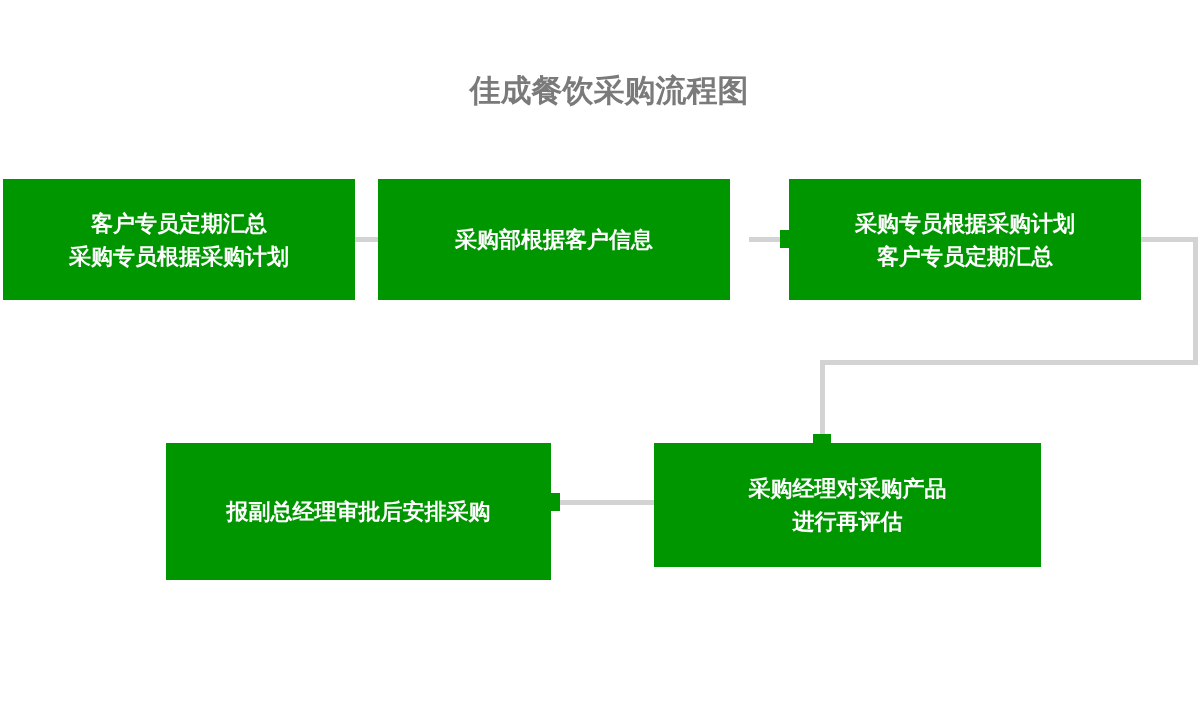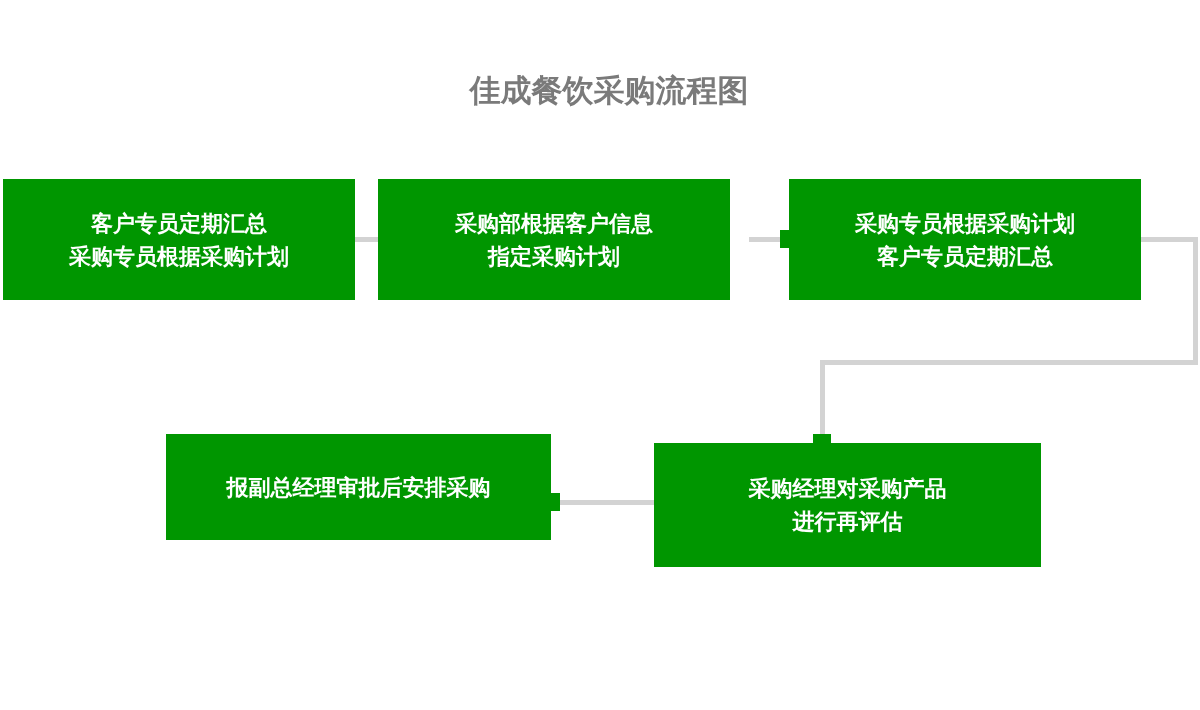--- a/index.html
+++ b/index.html
@@ -30,21 +30,21 @@
     color:var(--node-text);
     font-size:22px;font-weight:bold;line-height:33px;
     text-align:left;
   }
   .flow-node span{display:block;white-space:nowrap;}
 
   .node-1{left:3px;  top:179px;width:352px;height:121px;}
   .node-2{left:378px;top:179px;width:352px;height:121px;}
   .node-3{left:789px;top:179px;width:352px;height:121px;}
   .node-4{left:654px;top:443px;width:387px;height:124px;}
-  .node-5{left:166px;top:434px;width:385px;height:106px;}
+  .node-5{left:166px;top:443px;width:385px;height:137px;}
 
   .edge-seg{position:absolute;background:var(--connector);}
   
   .e1{left:355px;top:237px;width:42px;height:5px;}
   
   .e2{left:749px;top:237px;width:40px;height:5px;}
   
   .e3a{left:1141px;top:237px;width:57px;height:5px;}
   .e3b{left:1193px;top:237px;width:5px;height:128px;}
   .e3c{left:823px;top:360px;width:375px;height:5px;}
@@ -73,21 +73,20 @@
   <div class="edge-seg e3d"></div>
   <div class="edge-seg e4"></div>
 
   <div class="flow-node node-1">
     <span>客户专员定期汇总</span>
     <span>采购专员根据采购计划</span>
   </div>
 
   <div class="flow-node node-2">
     <span>采购部根据客户信息</span>
-    <span>指定采购计划</span>
   </div>
 
   <div class="flow-node node-3">
     <span>采购专员根据采购计划</span>
     <span>客户专员定期汇总</span>
   </div>
 
   <div class="flow-node node-4">
     <span>采购经理对采购产品</span>
     <span>进行再评估</span>

